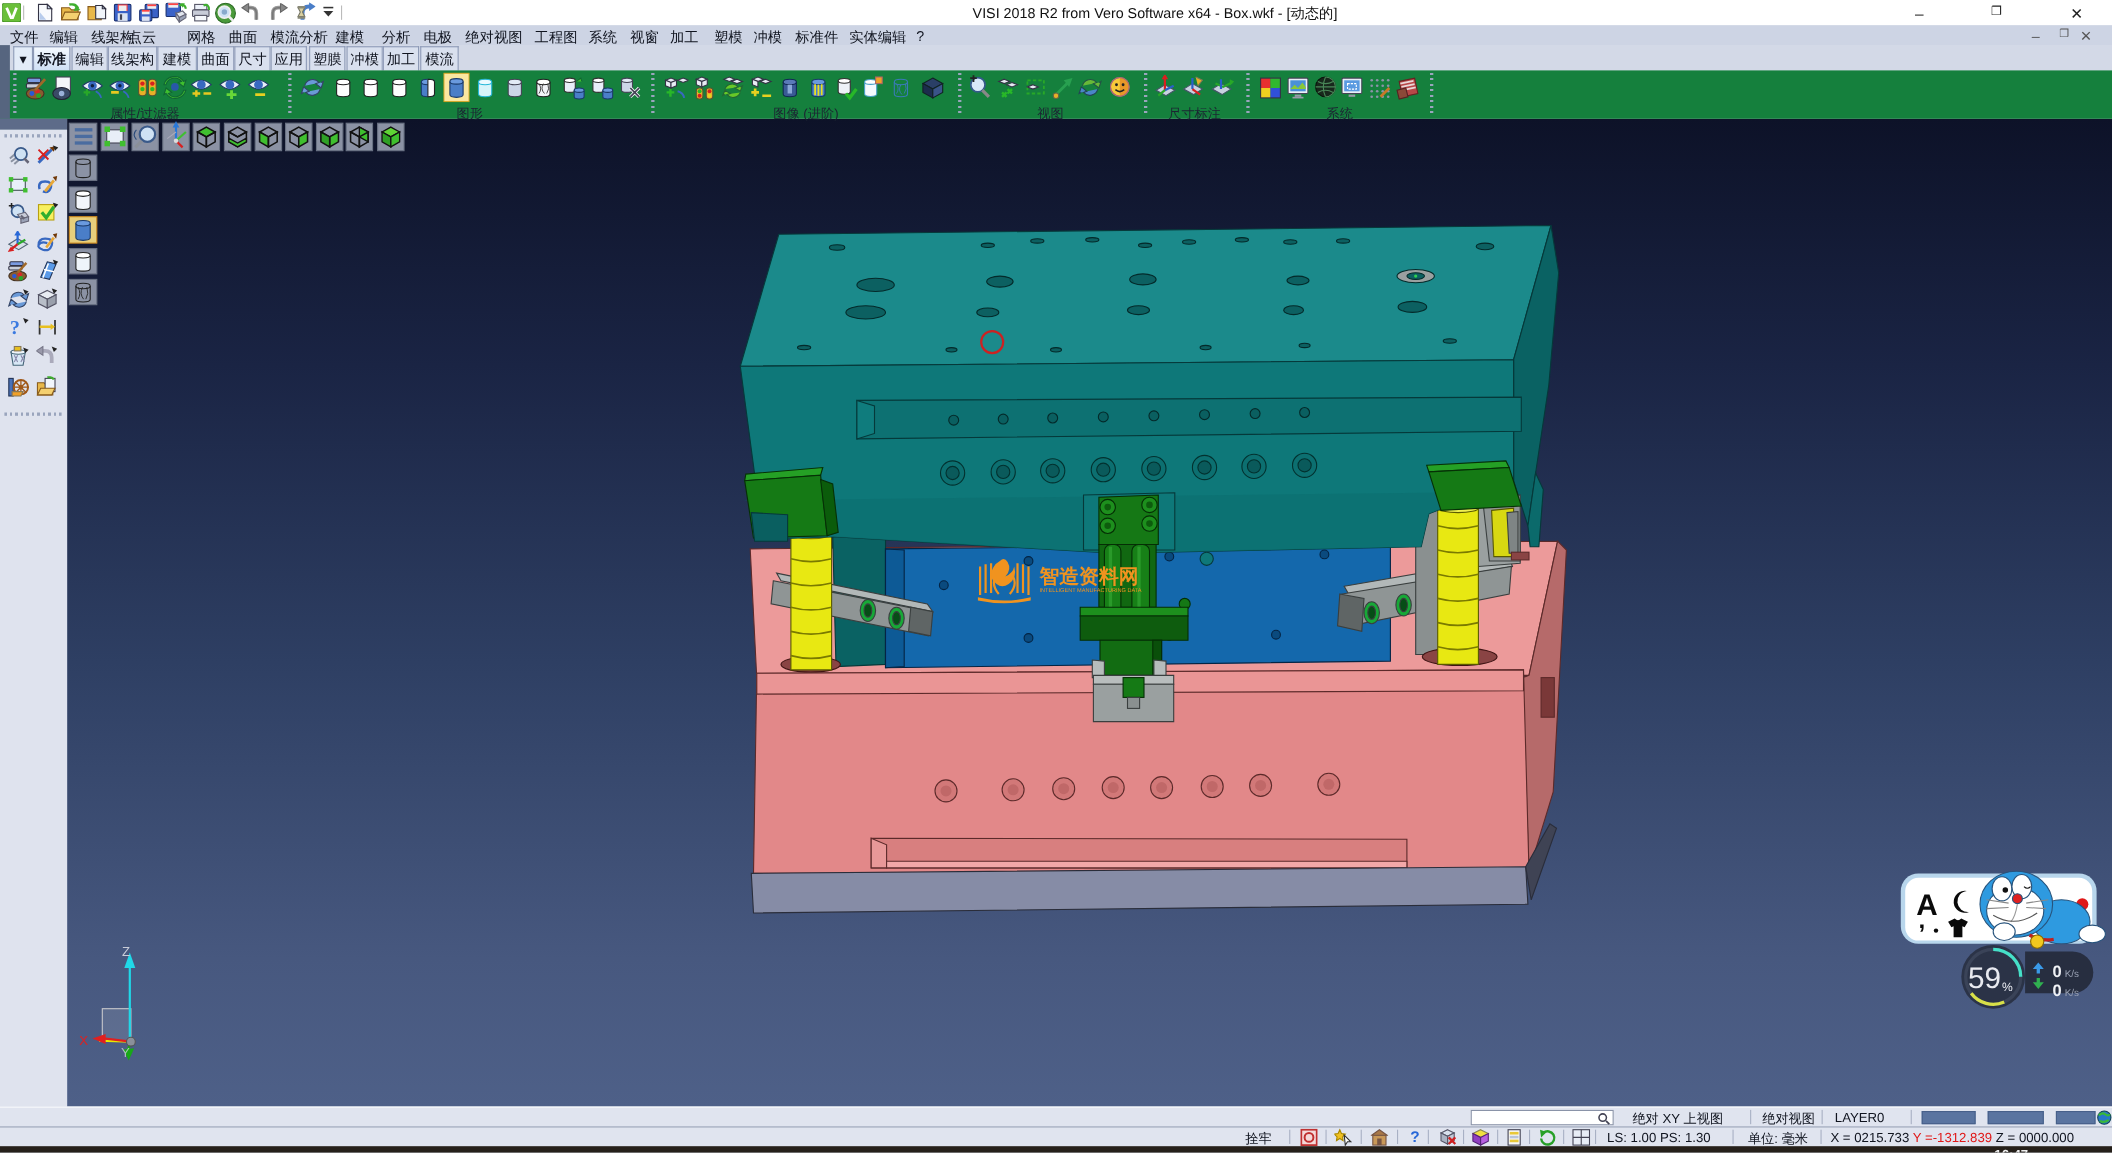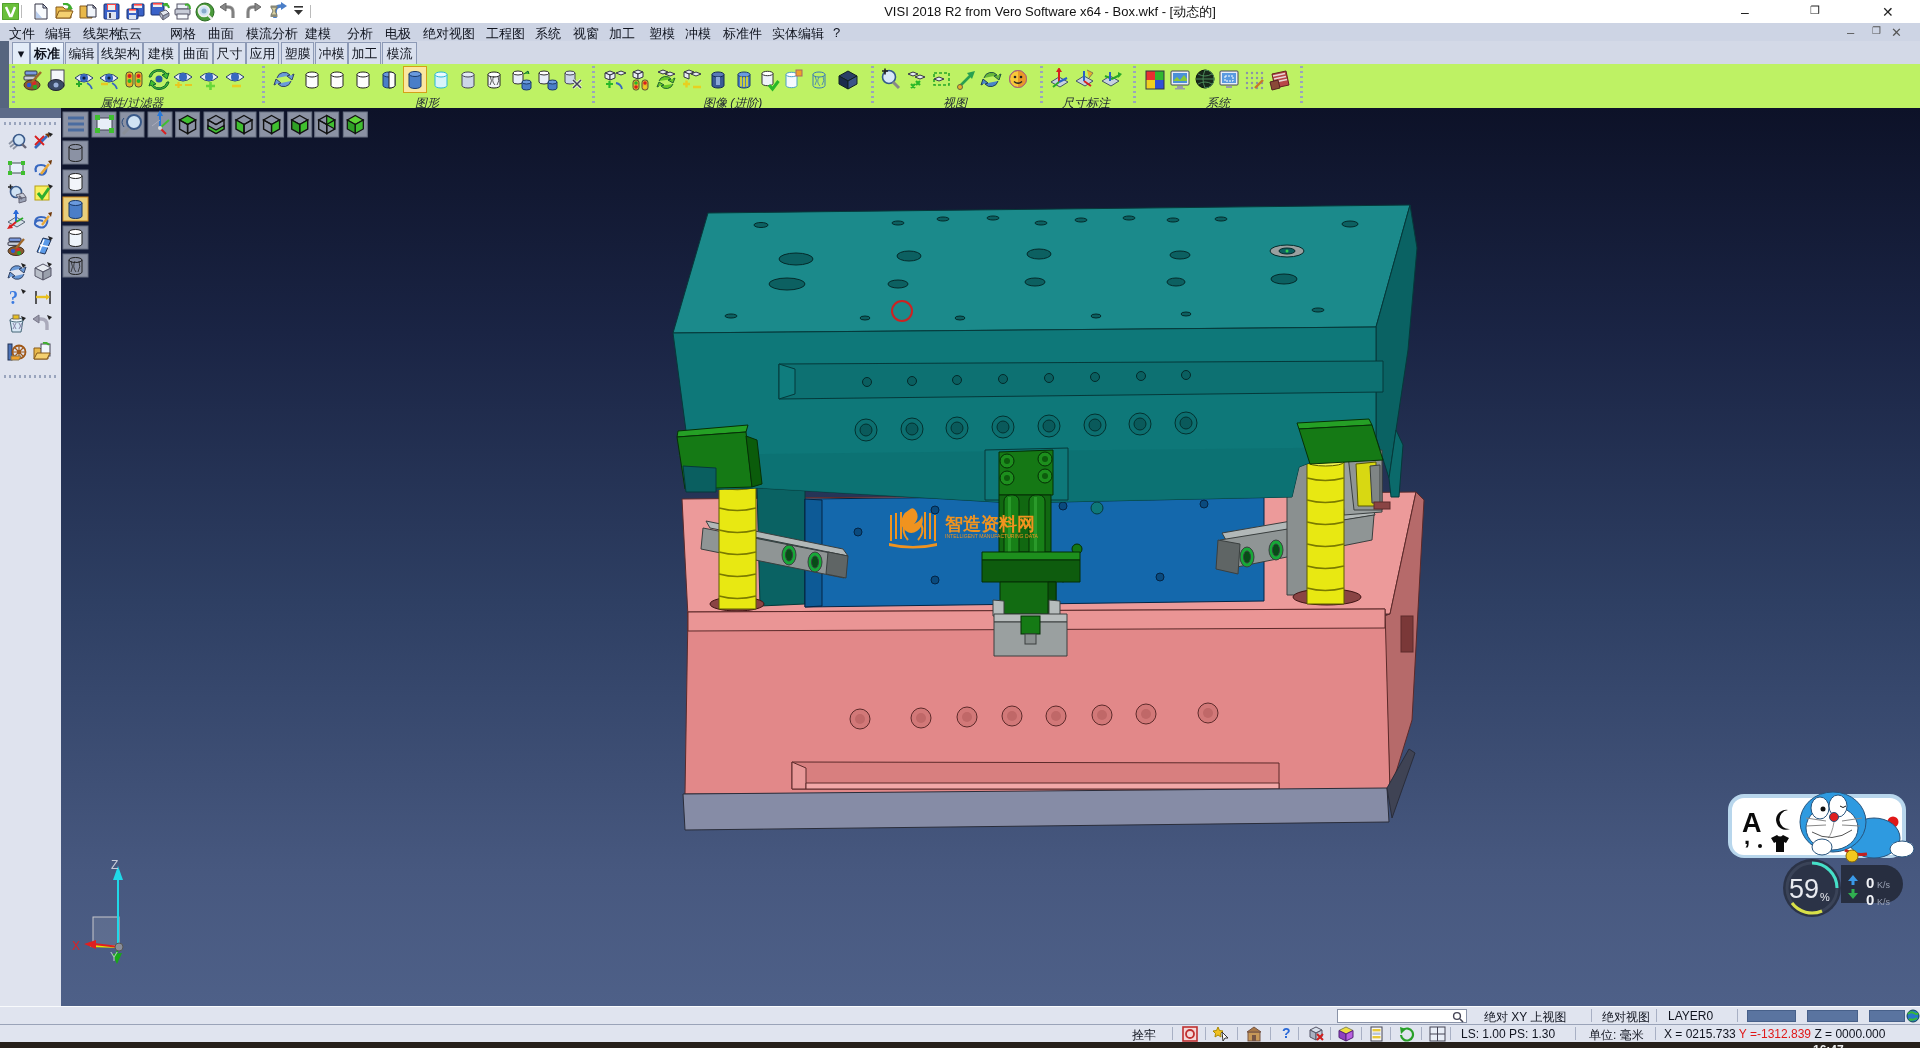--- a/index.html
+++ b/index.html
@@ -7,21 +7,21 @@
   body { font-family:"Liberation Sans", sans-serif; position:relative; background:#d7dde8; }
   .abs { position:absolute; }
   #titlebar { left:0; top:0; width:1920px; height:23px; background:#ffffff; }
   #title-text { left:180px; top:3px; width:1740px; text-align:center; font-size:13px; color:#111; }
   #menubar { left:0; top:23px; width:1920px; height:18px; background:#cdd4e4; }
   .mi { position:absolute; top:2px; font-size:13px; color:#10141f; }
   #tabrow { left:0; top:41px; width:1920px; height:23px; background:#d3d9e7; }
   .tab { position:absolute; top:1px; height:22px; line-height:21px; text-align:center;
          font-size:13px; color:#10141f; background:#d9e0ee; border:1px solid #8d9ab6; border-bottom:none; }
   .tab.active { background:linear-gradient(#f4f9ff,#cfe0f5); font-weight:bold; }
-  #toolband { left:0; top:64px; width:1920px; height:44px; background:#bef264;font-style:italic; }
+  #toolband { left:0; top:64px; width:1920px; height:44px; background:#15803d; }
   .glabel { position:absolute; top:31px; font-size:12px; color:#1c2433; white-space:nowrap; }
   .vdots { position:absolute; top:2px; width:3px; height:40px;
            background:repeating-linear-gradient(#9aa5bd 0 2px, transparent 2px 5px); }
   #slate1 { left:0; top:41px; width:9px; height:67px; background:#56657f; }
   #panelhead { left:0; top:108px; width:61px; height:10px; background:#5d6b89; }
   #leftpanel { left:0; top:118px; width:61px; height:888px; background:#dfe3ee; }
   .hdots { position:absolute; left:4px; width:52px; height:3px;
            background:repeating-linear-gradient(90deg,#9aa5bd 0 2px, transparent 2px 5px); }
   #statusA { left:0; top:1006px; width:1920px; height:18px; background:#e0e4ef; border-top:1px solid #f8fafc; }
   #statusB { left:0; top:1024px; width:1920px; height:18px; background:#e0e4ef; border-top:1px solid #9aa3b8; }

